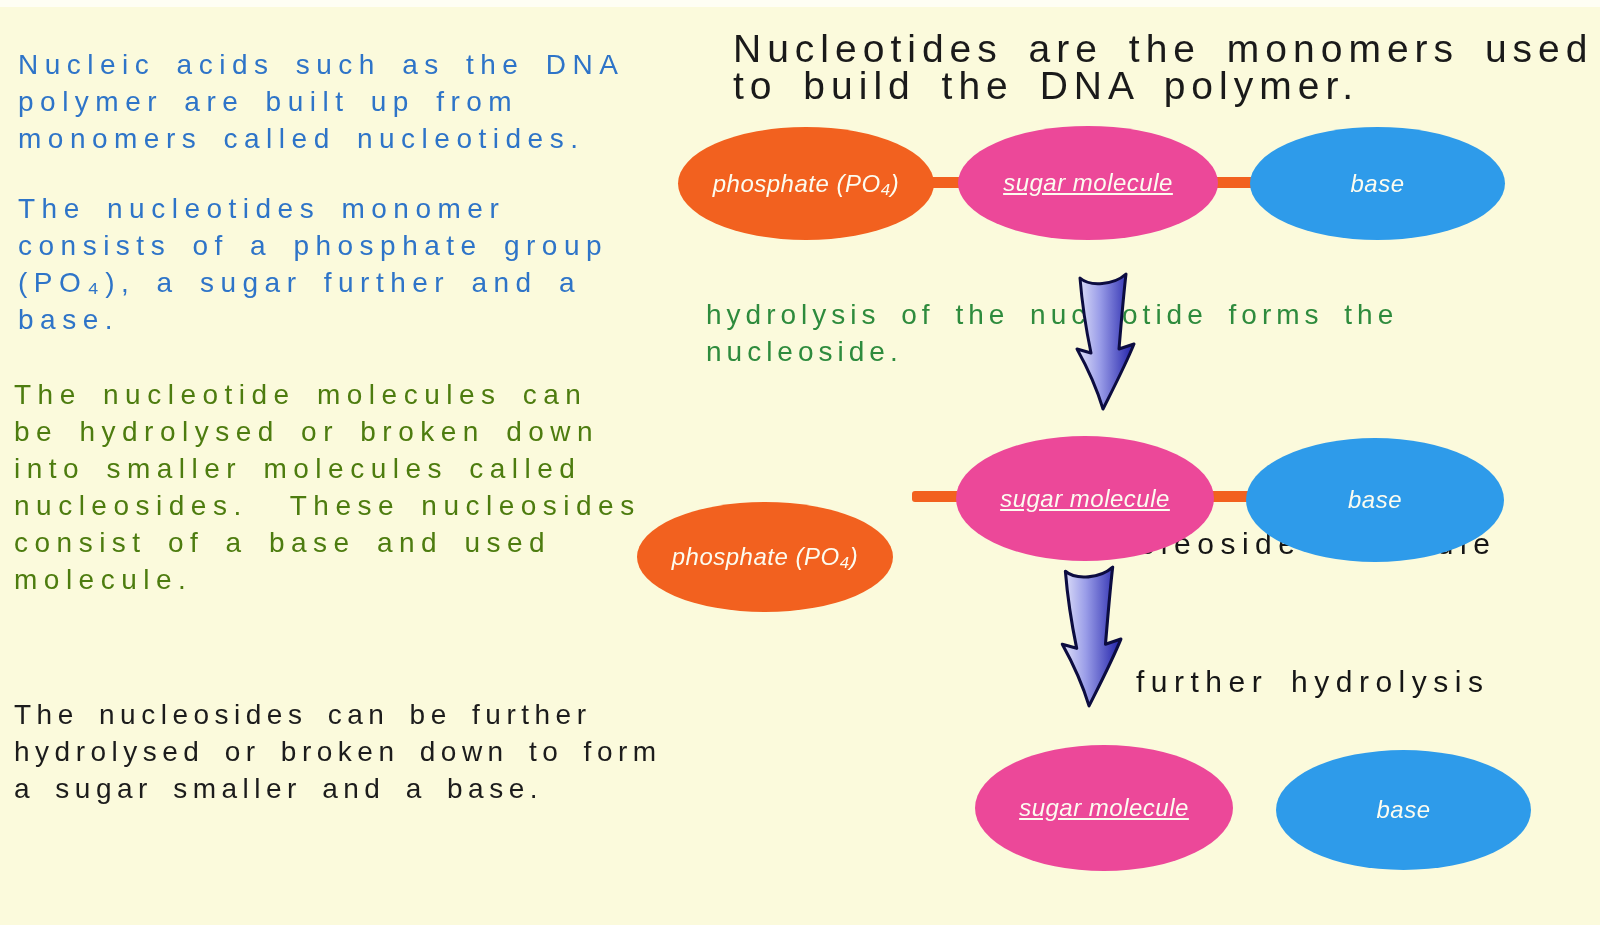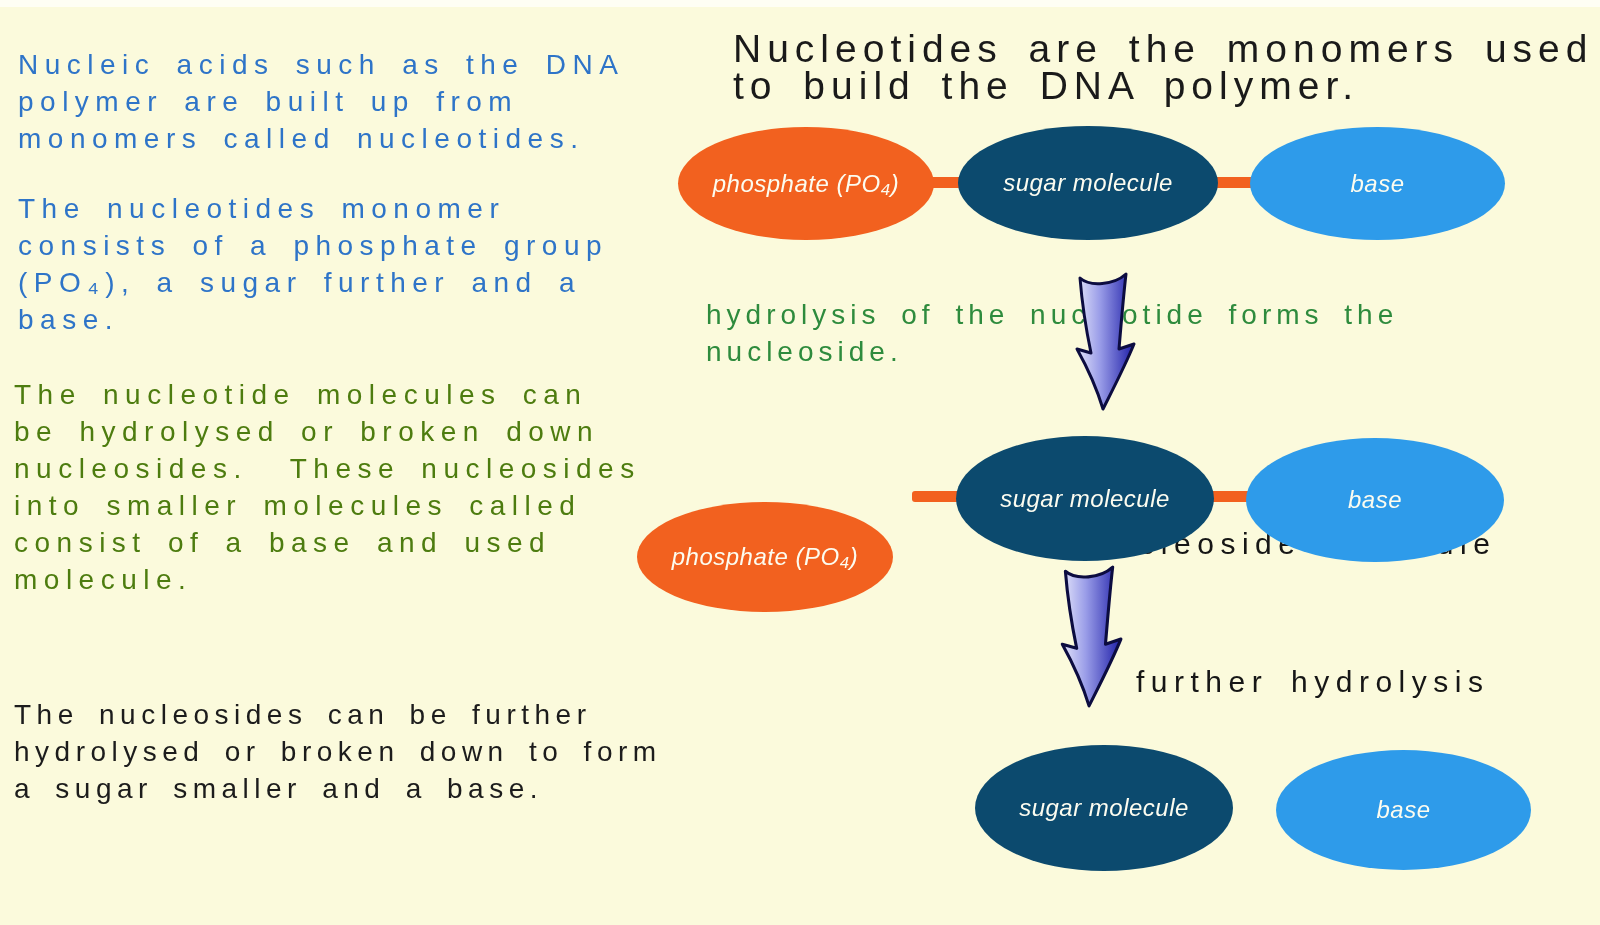--- a/index.html
+++ b/index.html
@@ -24,21 +24,21 @@
   .caption-green{position:absolute;left:706px;top:296px;color:#2E8B3D;font-size:28px;line-height:37px;letter-spacing:5px;word-spacing:8px;z-index:1;}
   .caption-green .line{white-space:pre;}
   .lbl-black{position:absolute;color:#161616;font-size:30px;letter-spacing:6.5px;word-spacing:8px;white-space:pre;}
   .lbl-nucleoside{left:1093px;top:527px;}
   .lbl-further{left:1136px;top:665px;}
 
   
   .ellipse{position:absolute;border-radius:50%;display:flex;align-items:center;justify-content:center;
            color:#FCFCF0;font-size:24px;font-style:italic;font-weight:500;letter-spacing:.5px;z-index:1;}
   .fill-phosphate{background:#F2611F;}
-  .fill-sugar{background:#0c4a6e;}
+  .fill-sugar{background:#ec4899;text-decoration:underline;}
   .fill-base{background:#2E9BEA;}
   .connector{position:absolute;background:#F2611F;border-radius:3px;z-index:0;}
 
   .e-phos1{left:678px;top:127px;width:256px;height:113px;}
   .conn-1a{left:922px;top:177px;width:44px;height:11px;}
   .e-sugar1{left:958px;top:126px;width:260px;height:114px;}
   .conn-1b{left:1208px;top:177px;width:50px;height:11px;}
   .e-base1{left:1250px;top:127px;width:255px;height:113px;}
 
   .stub-2{left:912px;top:491px;width:50px;height:11px;}
@@ -80,22 +80,22 @@
   <div class="para para-monomer">
     <div class="line">The nucleotides monomer</div>
     <div class="line">consists of a phosphate group</div>
     <div class="line">(PO₄), a sugar further and a</div>
     <div class="line">base.</div>
   </div>
 
   <div class="para para-hydro">
     <div class="line">The nucleotide molecules can</div>
     <div class="line">be hydrolysed or broken down</div>
+    <div class="line">into smaller molecules called</div>
     <div class="line">nucleosides.  These nucleosides</div>
-    <div class="line">into smaller molecules called</div>
     <div class="line">consist of a base and used</div>
     <div class="line">molecule.</div>
   </div>
 
   <div class="para para-further">
     <div class="line">The nucleosides can be further</div>
     <div class="line">hydrolysed or broken down to form</div>
     <div class="line">a sugar smaller and a base.</div>
   </div>
 

